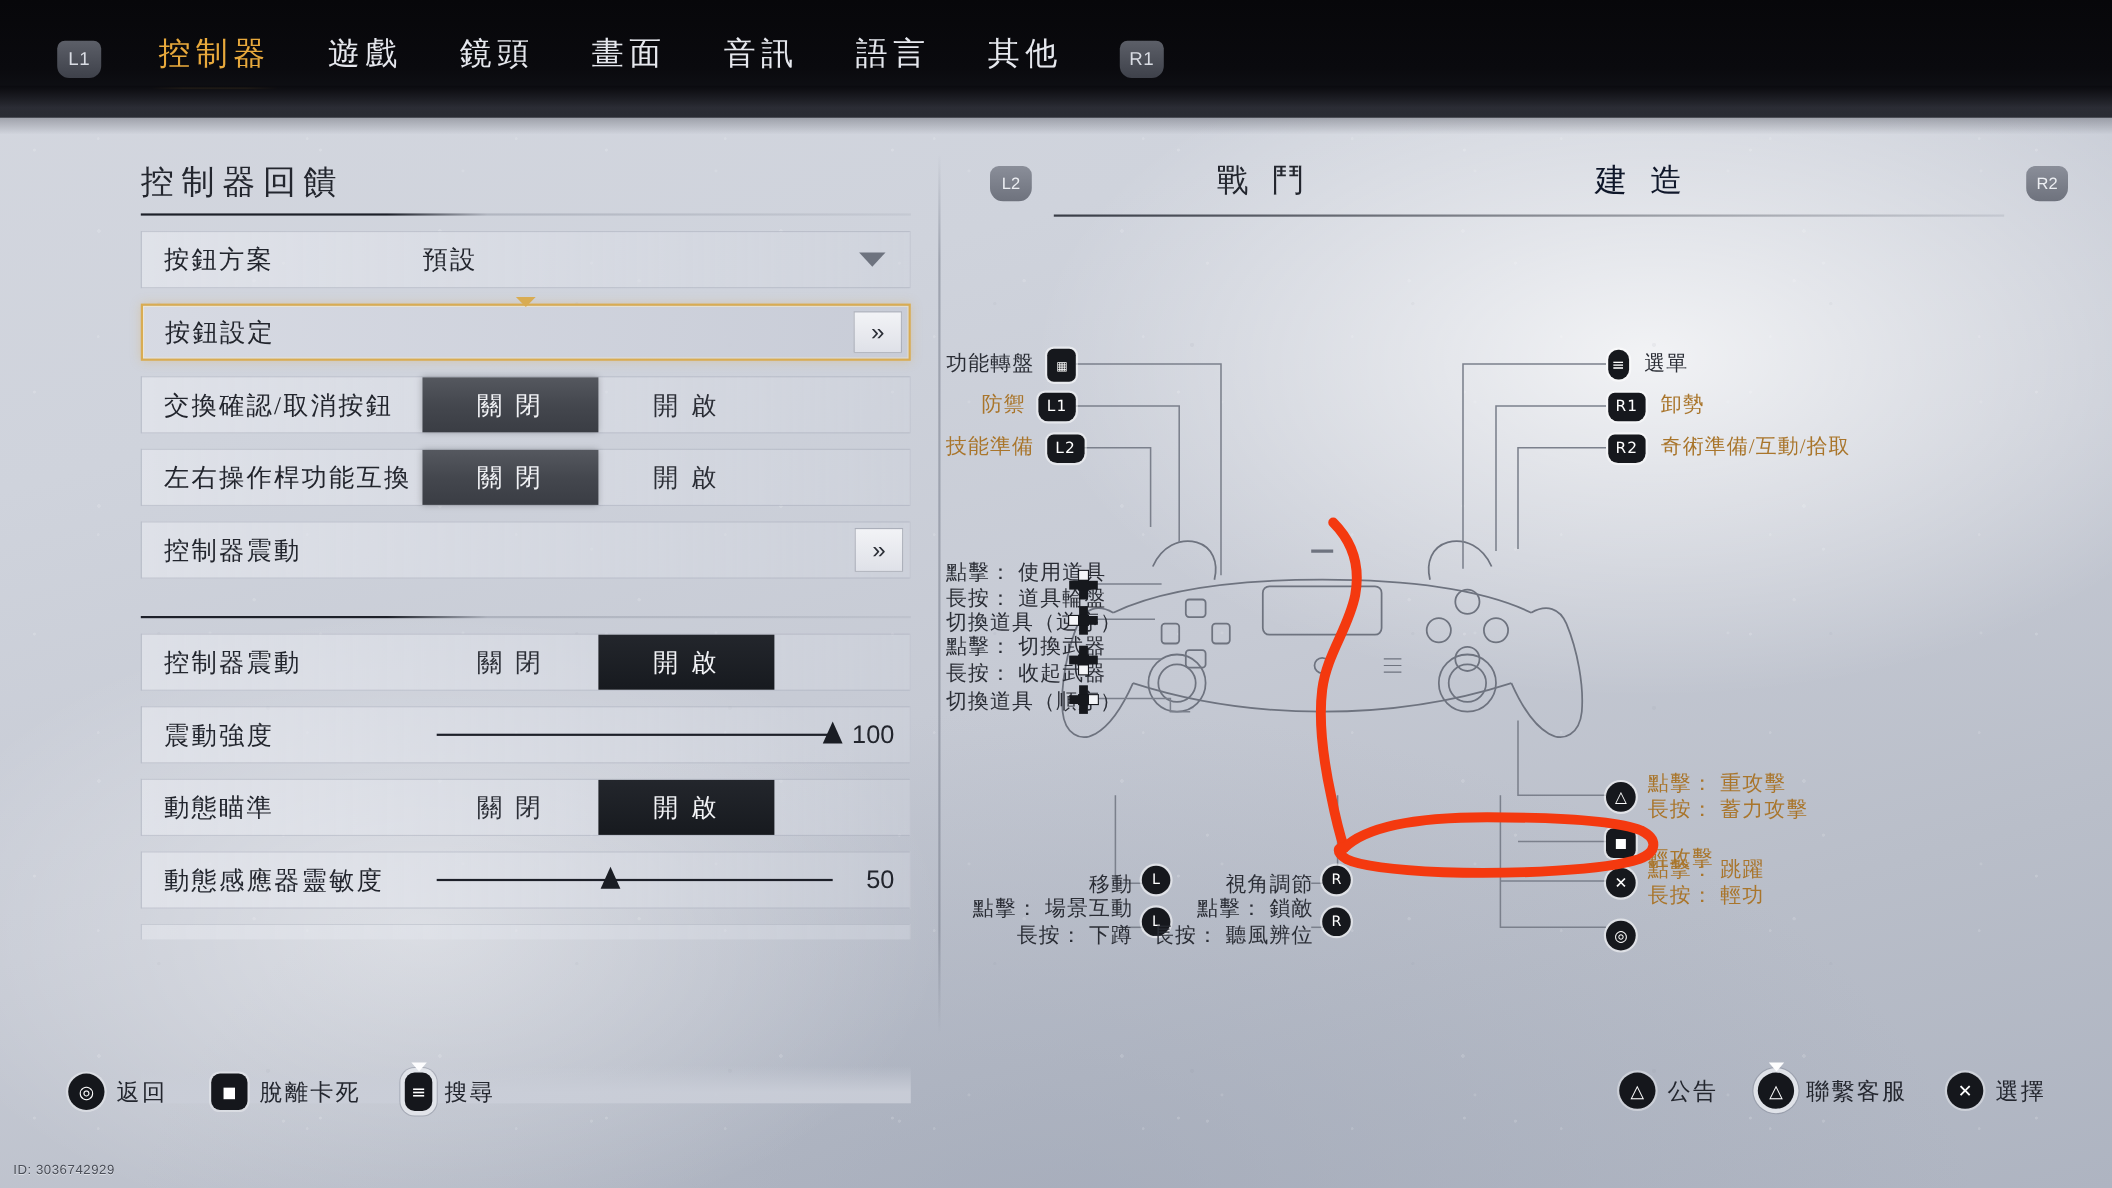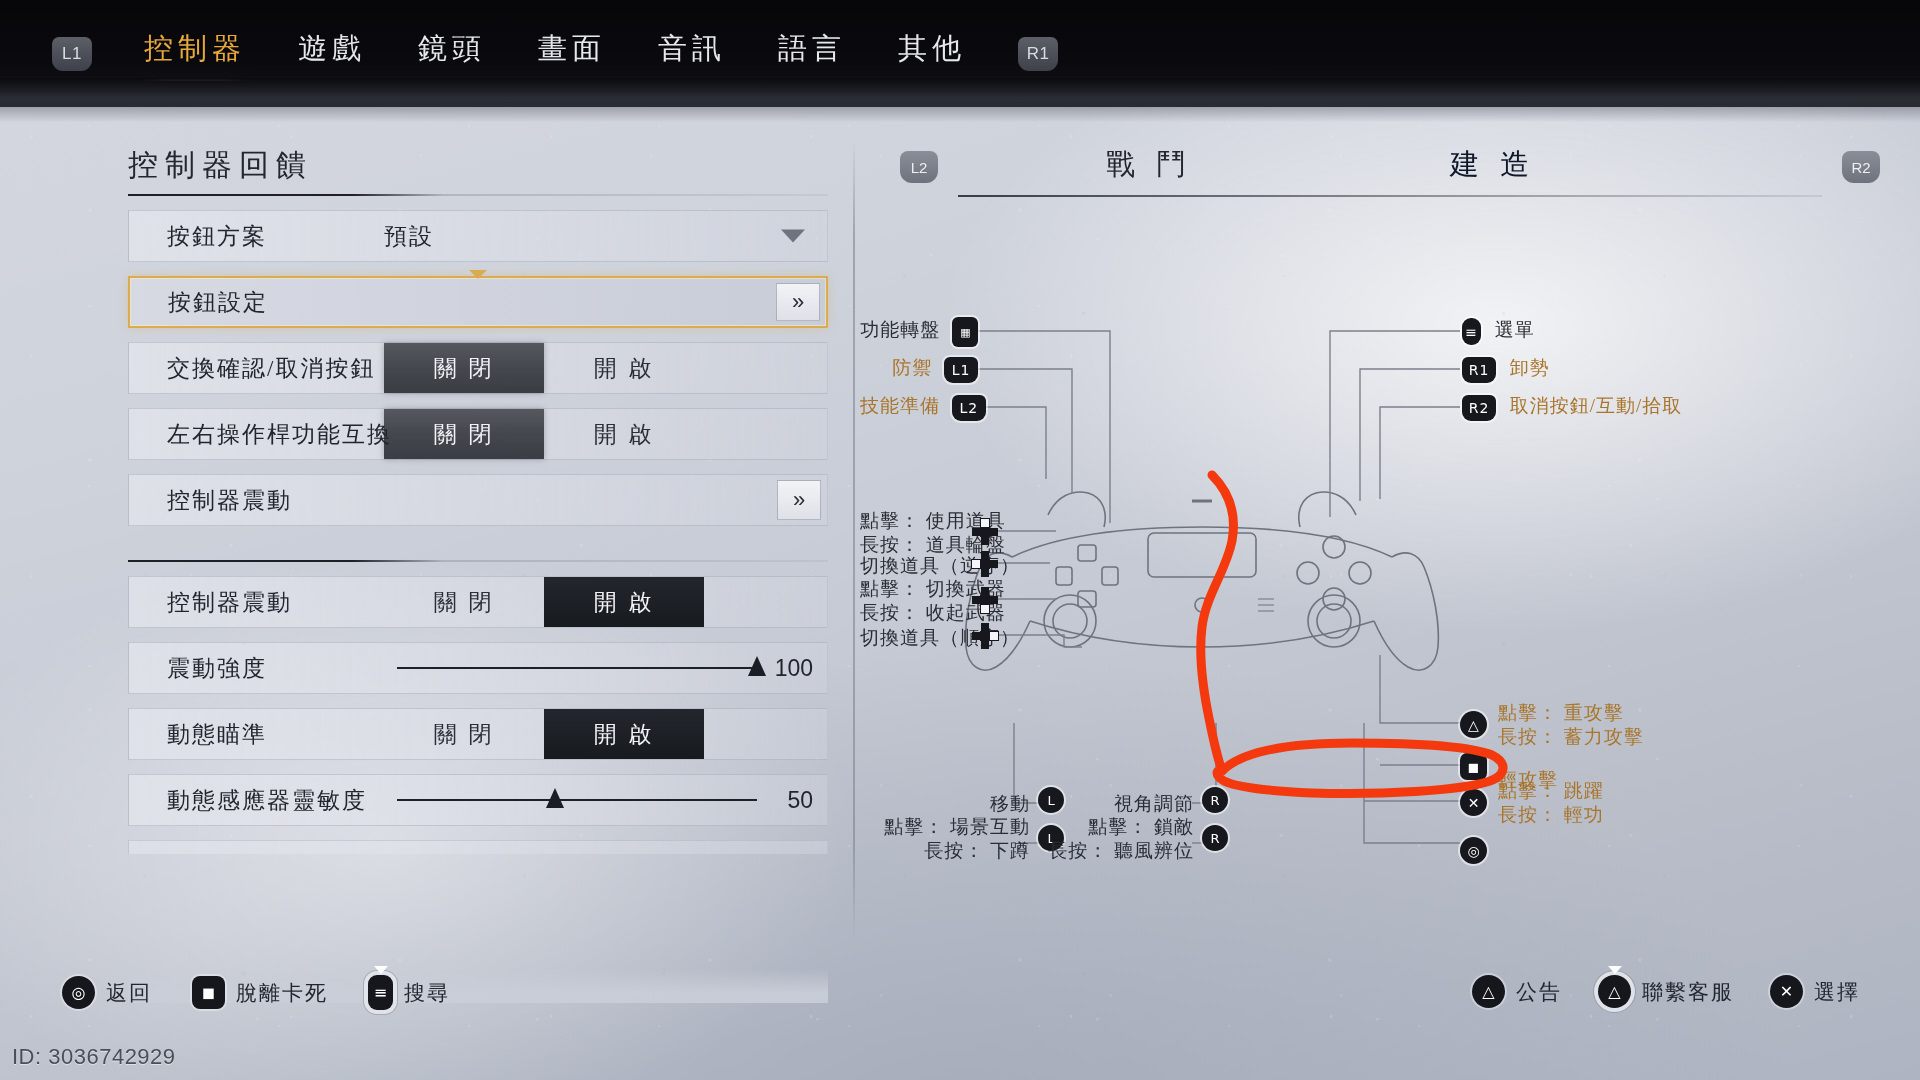--- a/index.html
+++ b/index.html
@@ -87,21 +87,21 @@
 
   
   .rows { margin-left: 128px; width: 700px; }
   .row {
     position: relative; height: 52px; margin-top: 14px;
     display: flex; align-items: center;
     background: linear-gradient(90deg, rgba(232,234,240,.62) 0%, rgba(221,224,232,.52) 55%, rgba(210,214,223,.40) 100%);
     border: 1px solid rgba(150,156,170,.38);
   }
   .row-label {
-    padding-left: 38px; font-size: 23px; color: #22252d; letter-spacing: 2px;
+    padding-left: 20px; font-size: 23px; color: #22252d; letter-spacing: 2px;
     white-space: nowrap; z-index: 2;
   }
   .row.selected {
     border: 2px solid #d9ac52;
     background: linear-gradient(90deg, rgba(215,218,227,.95) 0%, rgba(200,204,215,.9) 100%);
     box-shadow: 0 0 0 1px rgba(255,240,200,.5) inset, 0 0 9px rgba(217,172,82,.35);
   }
   .row.selected .sel-caret {
     position: absolute; left: 50%; top: -8px; transform: translateX(-50%);
     width: 0; height: 0;
@@ -250,21 +250,21 @@
   .bb-ic-wrap { position: relative; display: flex; align-items: center; }
   .bb-caret {
     position: absolute; left: 50%; top: -9px; transform: translateX(-50%);
     width: 0; height: 0;
     border-left: 7px solid transparent; border-right: 7px solid transparent;
     border-top: 8px solid #fdfdfe;
   }
   .uid {
     position: absolute; left: 12px; bottom: 10px;
     font-family: "Liberation Sans", sans-serif;
-    font-size: 22px; color: #4a4e58; letter-spacing: .5px;
+    font-size: 12px; color: #4a4e58; letter-spacing: .5px;
     text-shadow: 0 1px 0 rgba(255,255,255,.5);
   }
   .sym { font-family: "DejaVu Sans", sans-serif; }
 </style>
 </head>
 <body>
 
 <div id="app">
   <div class="bg"></div>
   <div class="bg-noise"></div>
@@ -457,21 +457,21 @@
       <div class="lbl" style="left:602px;top:114px">
         <span class="btn-ic opt sym" style="margin-right:8px">≡</span>
         <span>選單</span>
       </div>
       <div class="lbl gold" style="left:602px;top:152px">
         <span class="btn-ic bump sym" style="margin-right:8px">R1</span>
         <span>卸勢</span>
       </div>
       <div class="lbl gold" style="left:602px;top:190px">
         <span class="btn-ic bump sym" style="margin-right:8px">R2</span>
-        <span>取消按鈕/互動/拾取</span>
+        <span>奇術準備/互動/拾取</span>
       </div>
 
       <div class="lbl two right-al" style="left:0;top:306px;width:104px">
         <div>點擊： 使用道具</div>
         <div>長按： 道具輪盤</div>
       </div>
       <span class="dpad-ic" style="position:absolute;left:112px;top:316px">
         <i class="u hi"></i>
           <i class="d"></i>
           <i class="l"></i>

